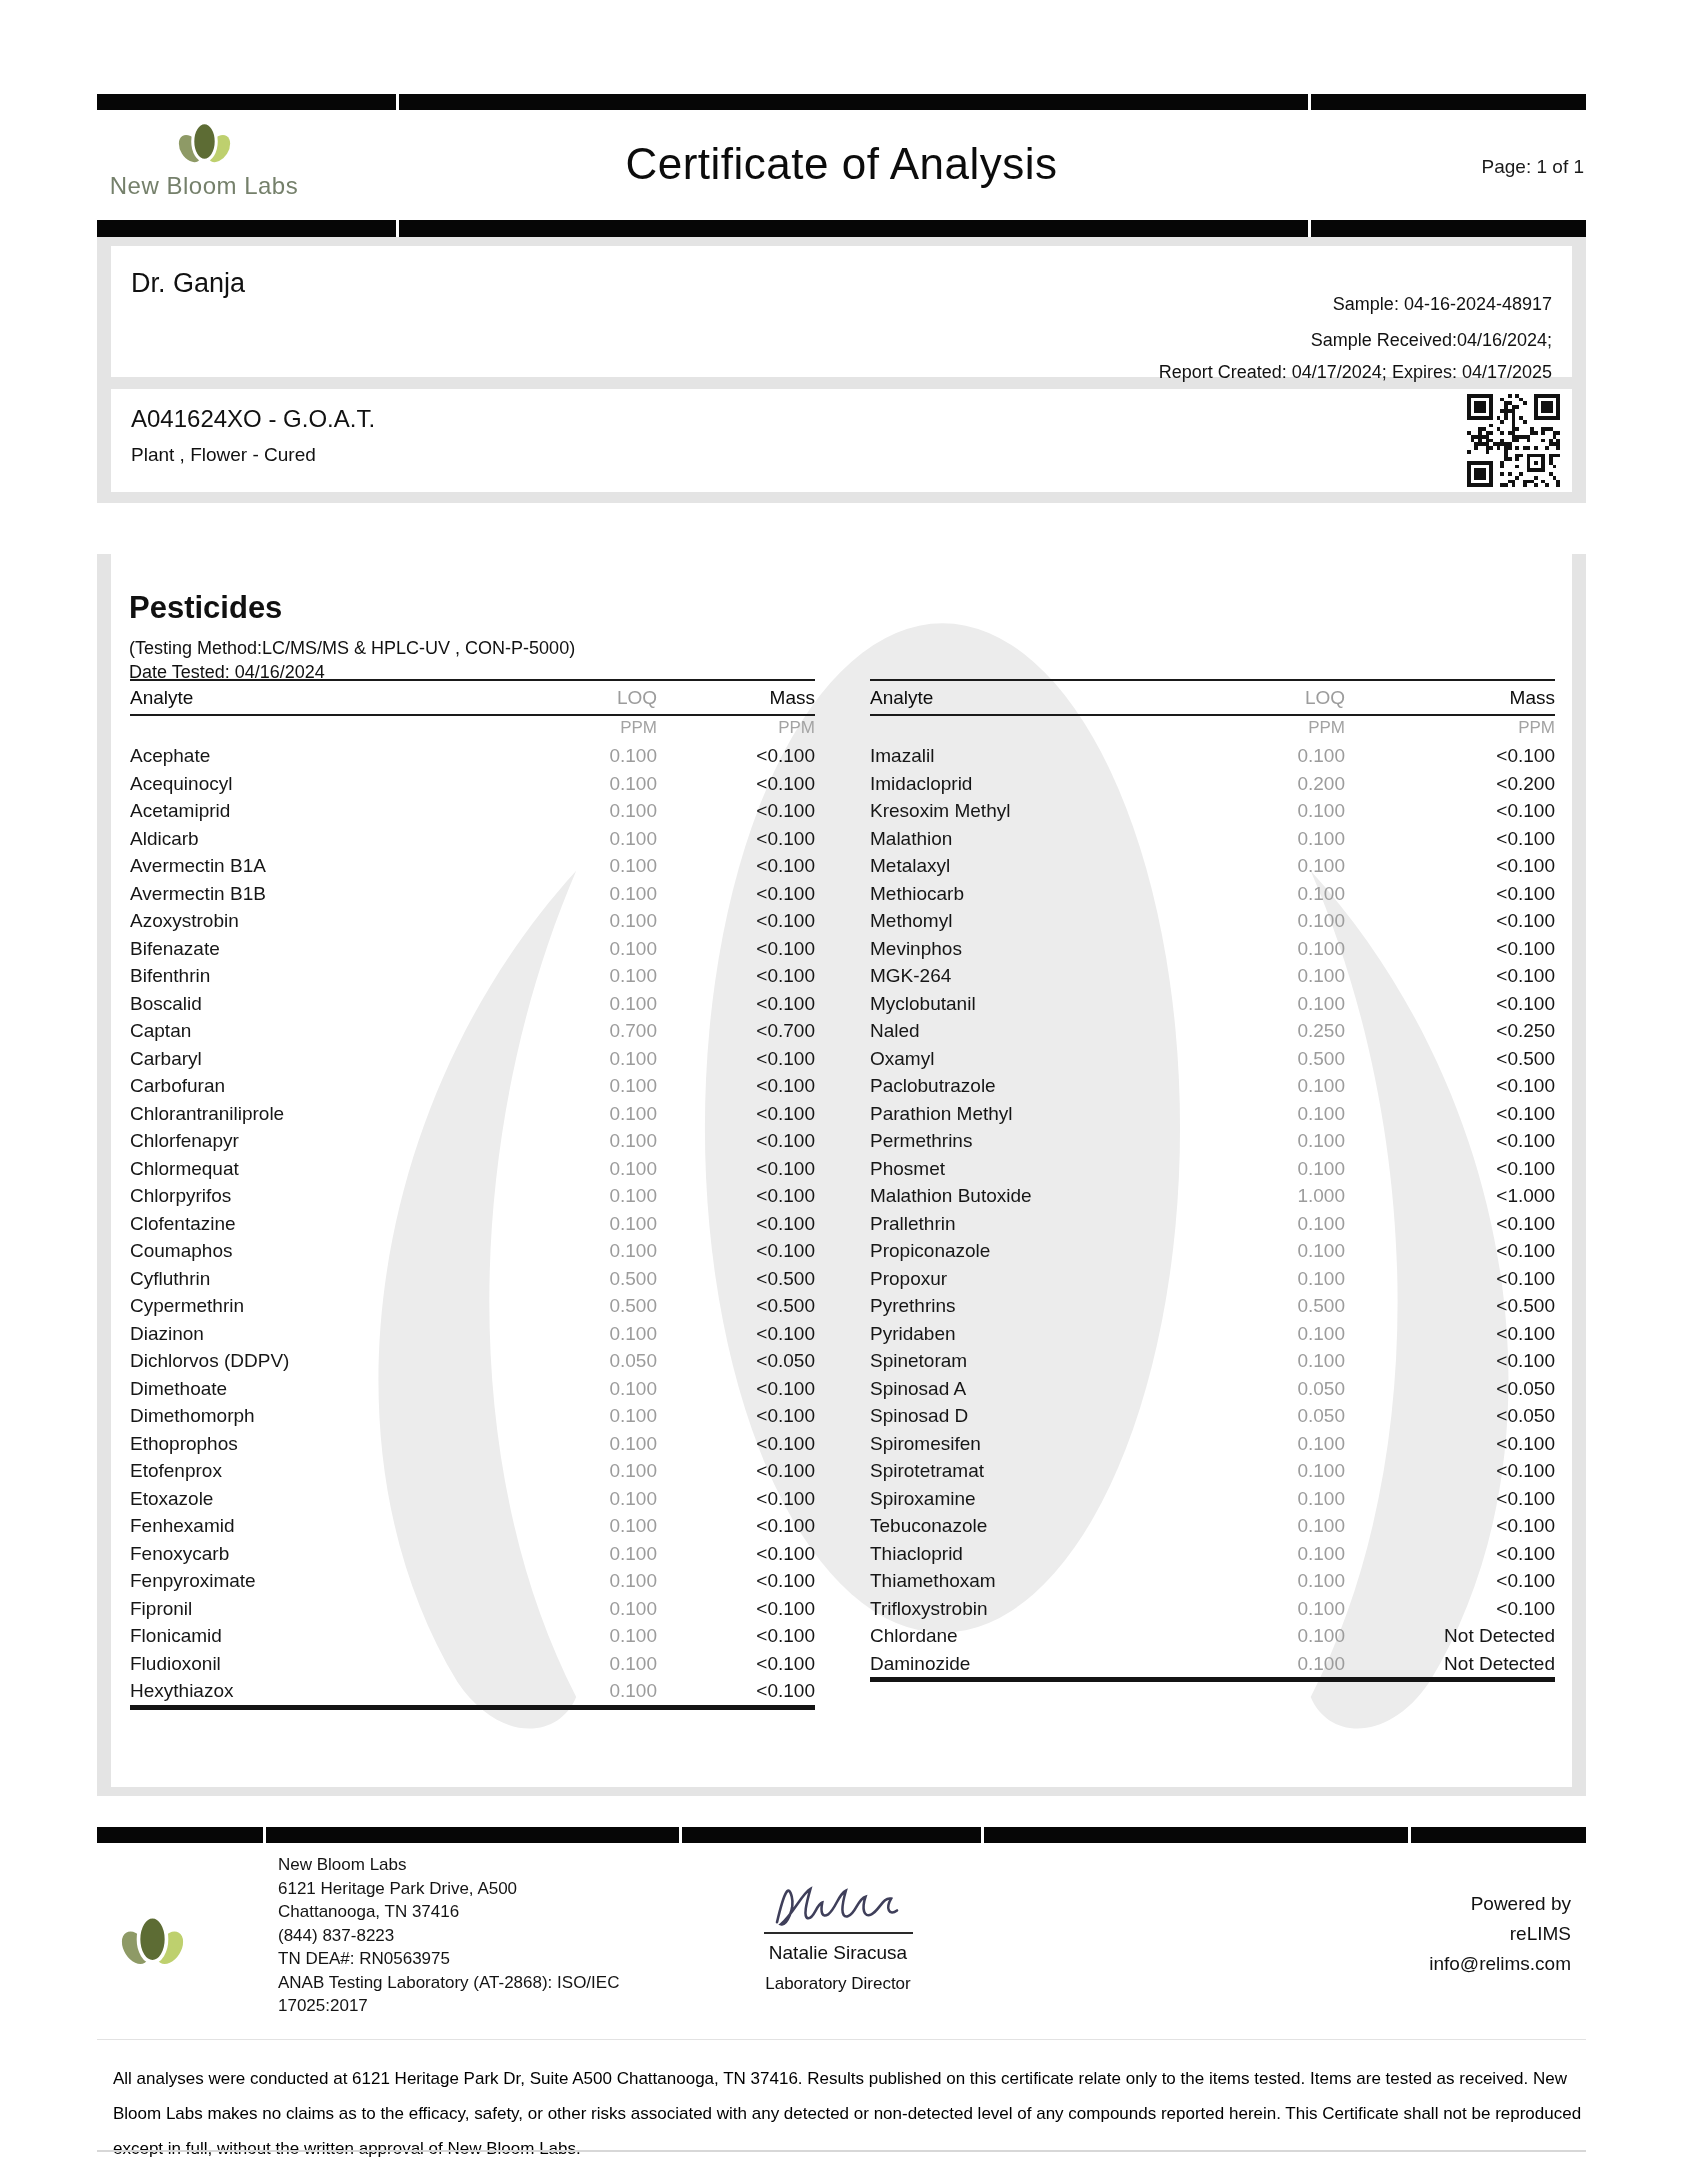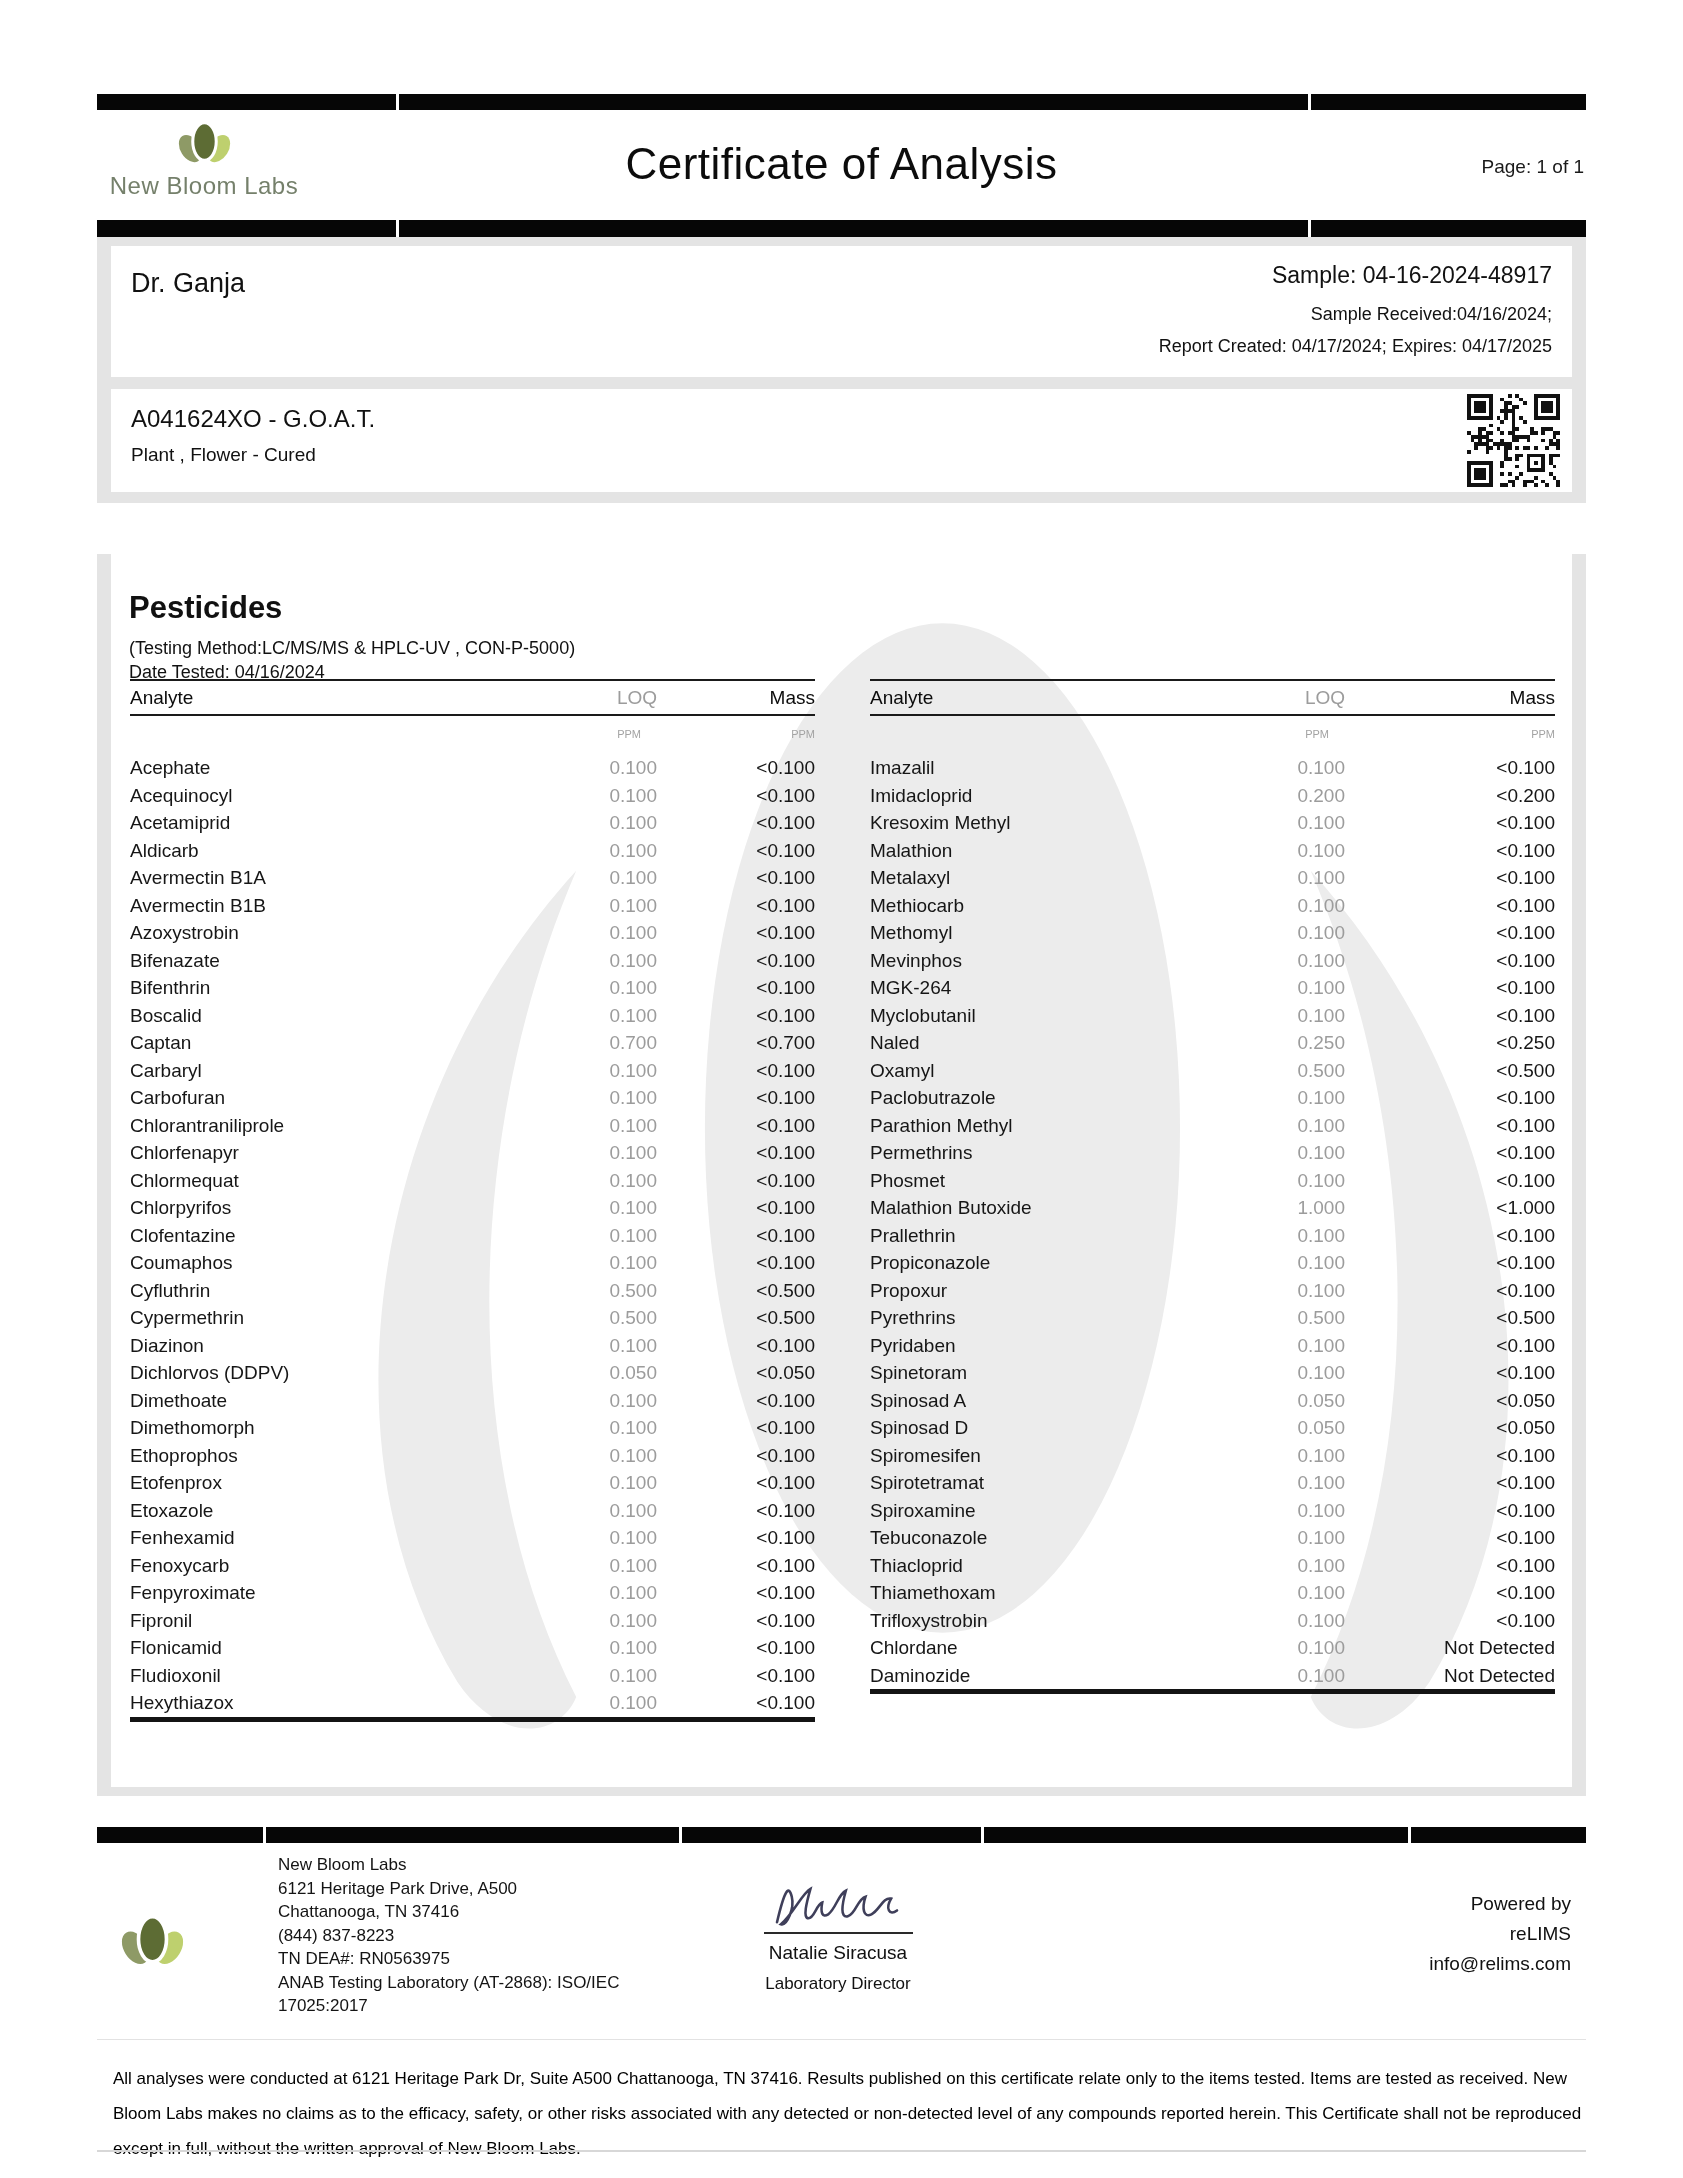--- a/index.html
+++ b/index.html
@@ -18,40 +18,40 @@
   .doc-title{position:absolute;left:0;right:0;top:139px;text-align:center;
              font-size:44px;letter-spacing:0.5px;color:#0c0c0c;}
   .page-num{position:absolute;right:99px;top:156px;font-size:19px;color:#1a1a1a;}
   
   .gray-band{position:absolute;left:97px;top:237px;width:1489px;height:266px;background:#e4e4e4;}
   .white-box{position:absolute;left:14px;right:14px;background:#fff;}
   .box-client{top:9px;height:131px;}
   .box-product{top:152px;height:103px;}
   .client-name{position:absolute;left:20px;top:22px;font-size:27px;}
   .sample-info{position:absolute;right:20px;top:16px;text-align:right;}
-  .sample-id{font-size:23px;}
+  .sample-id{font-size:18px;margin-top:32px;}
   .sample-received{font-size:18px;margin-top:15px;}
   .sample-report{font-size:18px;margin-top:11px;}
   .product-name{position:absolute;left:20px;top:16px;font-size:24px;}
   .product-type{position:absolute;left:20px;top:55px;font-size:19px;}
   .qr{position:absolute;right:12px;top:5px;width:93px;height:93px;}
   .qr rect{fill:#111;}
   
   .table-frame{position:absolute;left:97px;top:554px;width:1489px;height:1242px;background:#e4e4e4;}
   .table-panel{position:absolute;left:14px;right:14px;top:0;bottom:9px;background:#fff;overflow:hidden;}
   .watermark{position:absolute;left:0;top:0;width:100%;height:100%;}
   .panel-inner{position:relative;}
   .section-title{position:absolute;left:18px;top:36px;font-size:31px;font-weight:700;margin:0;}
   .method-line{position:absolute;left:18px;top:84px;font-size:18px;}
   .date-line{position:absolute;left:18px;top:108px;font-size:18px;text-align:right;}
   .tables{position:absolute;left:19px;right:17px;top:125px;display:flex;gap:55px;}
   .ptable{flex:1;}
   .thead{display:flex;align-items:baseline;border-top:2px solid #1a1a1a;border-bottom:2px solid #1a1a1a;
          padding:5px 0;font-size:19px;line-height:23px;}
-  .tunits{display:flex;padding:8px 0;font-size:11px;line-height:20px;color:#a3a3a3;margin-bottom:2px;gap:16px;}
+  .tunits{display:flex;padding:2px 0;font-size:17px;line-height:20px;color:#a3a3a3;margin-bottom:2px;}
   .h-an{flex:1;color:#0c0c0c;}
   .h-loq{width:149px;text-align:right;color:#9c9c9c;}
   .h-mass{width:158px;text-align:right;color:#0c0c0c;}
   .u-sp{flex:1;}
   .u-loq{width:149px;text-align:right;}
   .u-mass{width:158px;text-align:right;}
   .tbody{border-bottom:5px solid #141414;}
   .trow{display:flex;align-items:baseline;height:27.5px;line-height:27.5px;font-size:19px;}
   .c-an{flex:1;color:#161616;white-space:nowrap;}
   .c-loq{width:149px;text-align:right;color:#9c9c9c;}

